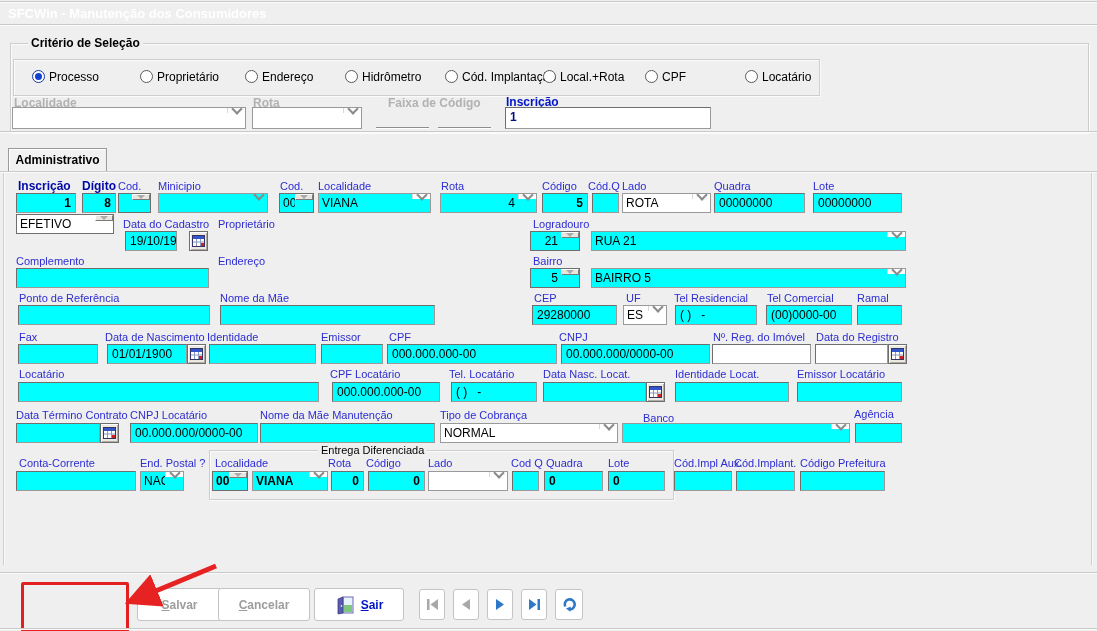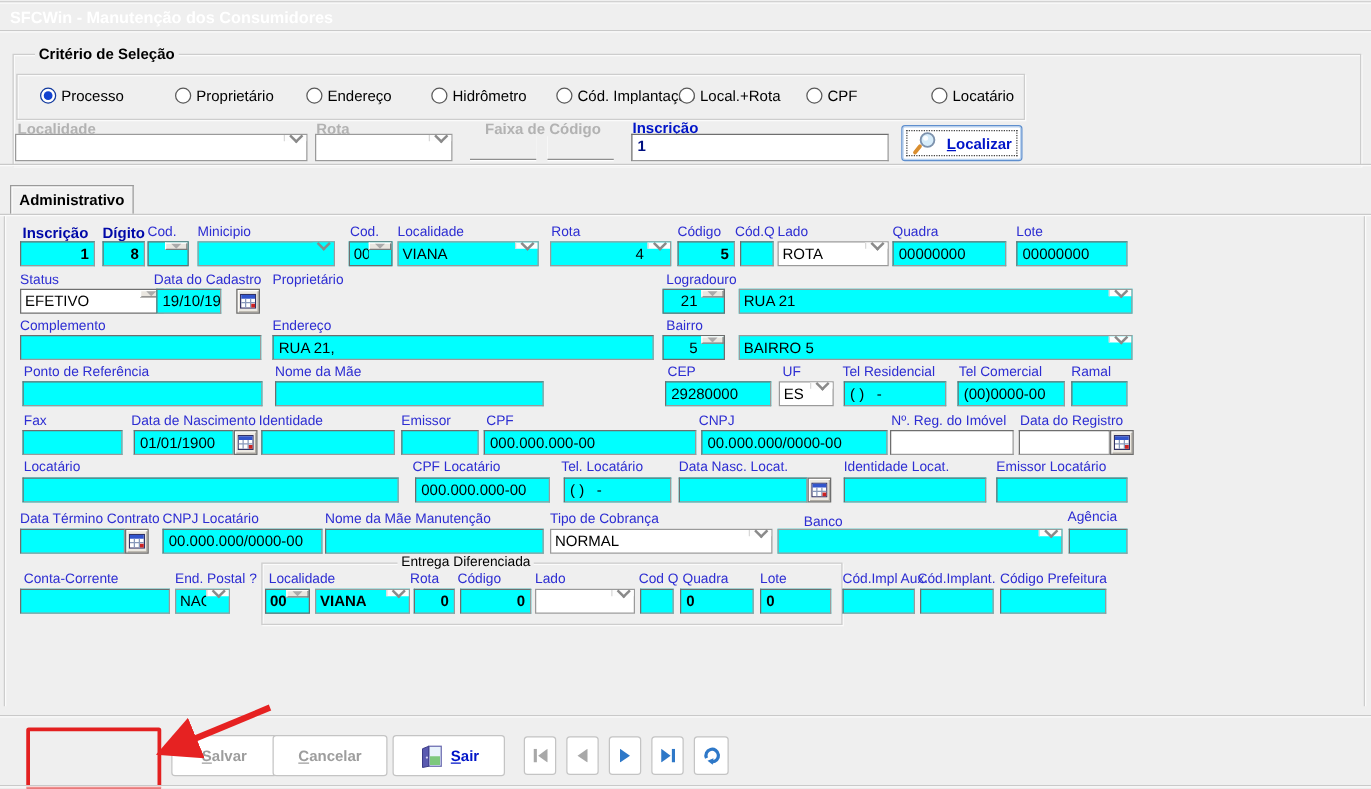--- a/index.html
+++ b/index.html
@@ -102,28 +102,20 @@
   <div class="cmb w" style="left:252px;top:107px;width:110px;height:22px">
     <span class="tx"></span>
     <span class="dbtn">
         <i class="chev"></i>
       </span>
   </div>
   <div class="uline" style="left:376px;top:108px;width:53px"></div>
   <div class="uline" style="left:438px;top:108px;width:53px"></div>
   <div class="fld w" style="left:505px;top:107px;width:206px;height:22px;font-weight:bold;color:#001080">1</div>
 
-  <div class="btn focus" style="left:721px;top:100px;width:97px;height:29px">
-    <svg width="22" height="20" viewBox="0 0 22 20">
-      <line x1="7" y1="12" x2="3" y2="17" stroke="#d98e2f" stroke-width="3" stroke-linecap="round"></line>
-      <circle cx="13" cy="7" r="5.5" fill="#d6ecfa" stroke="#7d92ad" stroke-width="1.5"></circle>
-      <circle cx="11.5" cy="5.5" r="2" fill="#ffffff" opacity="0.9"></circle>
-    </svg>
-    <span class="cap">Localizar</span>
-  </div>
 
   <div class="hline" style="left:0;top:131px;width:1097px"></div>
 
   <div class="tab" style="left:8px;top:148px;width:99px;height:23px">Administrativo</div>
   <div class="hline" style="left:0;top:171px;width:1097px"></div>
   <div class="vline" style="left:3px;top:173px;height:392px"></div>
   <div class="vline" style="left:1091px;top:173px;height:392px"></div>
 
   <span class="lbl b" style="left:18px;top:179px">Inscrição</span>
   <span class="lbl b" style="left:82px;top:179px">Dígito</span>
@@ -179,21 +171,21 @@
       </span>
   </div>
   <div class="fld" style="left:714px;top:193px;width:91px">00000000</div>
   <div class="fld" style="left:813px;top:193px;width:89px">00000000</div>
 
   <span class="lbl" style="left:16px;top:218px">Status</span>
   <span class="lbl" style="left:123px;top:218px">Data do Cadastro</span>
   <span class="lbl" style="left:218px;top:218px">Proprietário</span>
   <span class="lbl" style="left:533px;top:218px">Logradouro</span>
 
-  <div class="cmb cmb3d w" style="left:16px;top:231px;width:115px">
+  <div class="cmb cmb3d w" style="left:16px;top:214px;width:98px">
     <span class="tx">EFETIVO</span>
     <span class="dbtn3">
         <i class="tri lt"></i>
       </span>
   </div>
   <div class="fld" style="left:125px;top:231px;width:52px">19/10/1995</div>
   <div class="calbtn" style="left:189px;top:231px">
     <svg width="13" height="12" viewBox="0 0 13 12">
       <rect x="0.5" y="0.5" width="12" height="11" fill="#fff" stroke="#333366"></rect>
       <rect x="1" y="1" width="11" height="3" fill="#3355cc"></rect>
@@ -214,21 +206,20 @@
     <span class="dbtn">
         <i class="chev"></i>
       </span>
   </div>
 
   <span class="lbl" style="left:16px;top:255px">Complemento</span>
   <span class="lbl" style="left:218px;top:255px">Endereço</span>
   <span class="lbl" style="left:533px;top:255px">Bairro</span>
 
   <div class="fld" style="left:16px;top:268px;width:193px"></div>
-  <div class="fld" style="left:218px;top:268px;width:305px">RUA 21,</div>
   <div class="cmb cmb3d" style="left:530px;top:268px;width:50px">
     <span class="tx r">5</span>
     <span class="dbtn3">
         <i class="tri lt"></i>
       </span>
   </div>
   <div class="cmb" style="left:591px;top:268px;width:315px">
     <span class="tx">BAIRRO 5</span>
     <span class="dbtn">
         <i class="chev"></i>

